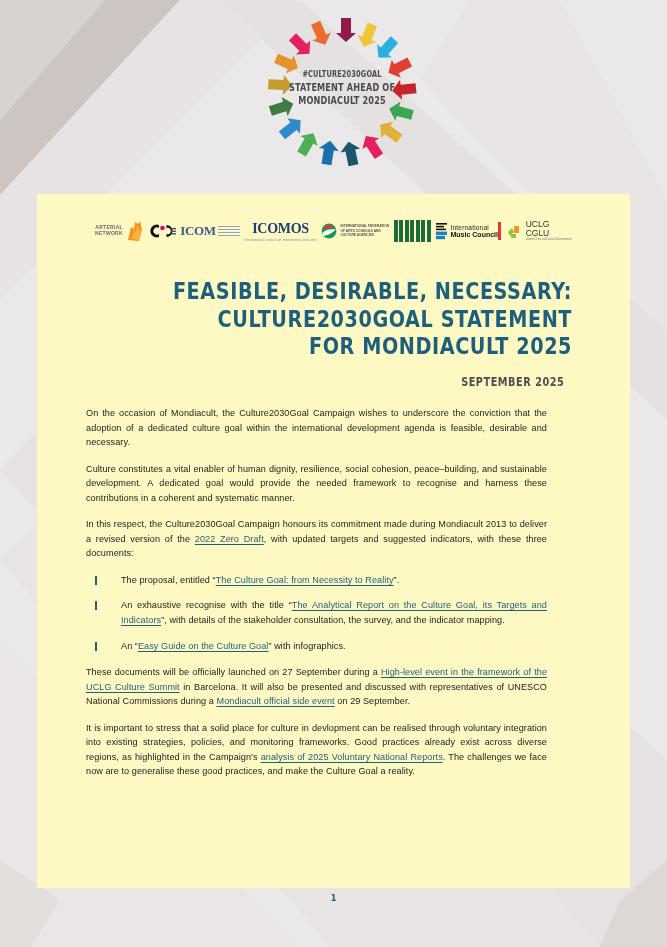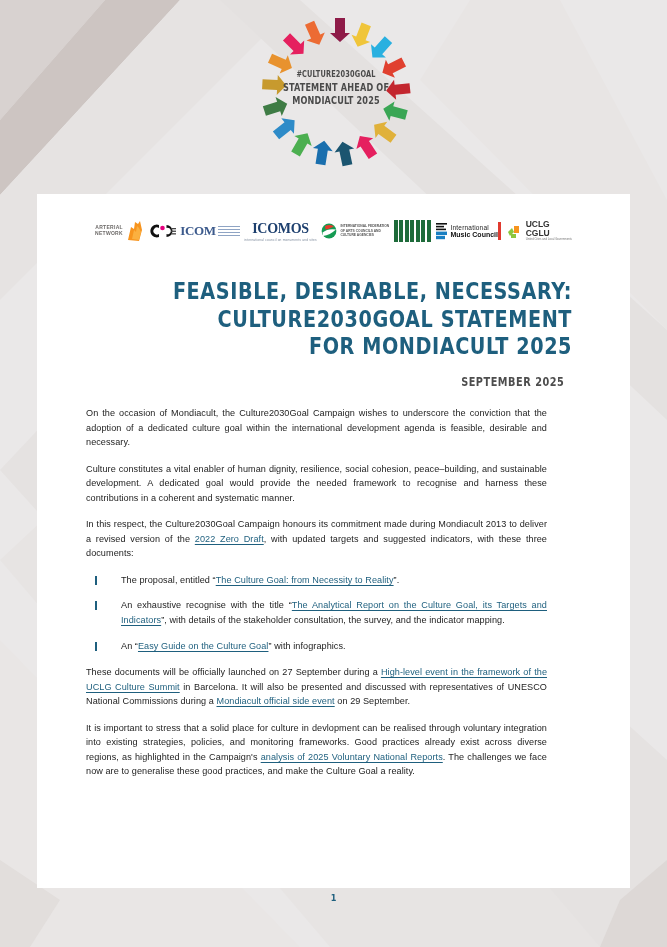--- a/index.html
+++ b/index.html
@@ -18,21 +18,21 @@
   .bg svg { position: absolute; inset: 0; }
 
   
   .emblem-zone {
     position: absolute;
     left: 0; top: 0;
     width: 667px; height: 194px;
   }
   .emblem {
     position: absolute;
-    left: 256px; top: 12px;
+    left: 262px; top: 12px;
     width: 160px; height: 160px;
   }
   .emblem svg { display: block; }
   .emblem-text {
     position: absolute;
     left: 0; top: 57px;
     width: 160px;
     text-align: center;
     color: #4a4a4a;
     font-family: "DejaVu Sans Condensed", "Liberation Sans Narrow", "Liberation Sans", sans-serif;
@@ -43,21 +43,21 @@
   }
   .emblem-text .l1 { font-size: 8.5px; }
   .emblem-text .l2 { font-size: 10.5px; margin-top: 2px; }
   .emblem-text .l3 { font-size: 10.5px; }
 
   
   .card {
     position: absolute;
     left: 37px; top: 194px;
     width: 593px; height: 694px;
-    background: #ffffff;
+    background: #fef9c3;
   }
 
   
   .logo-strip {
     position: absolute;
     left: 0; top: 14px;
     width: 593px; height: 46px;
     display: flex;
     align-items: center;
     justify-content: space-between;
@@ -74,21 +74,21 @@
   .lg-icom .bars { display: flex; flex-direction: column; gap: 1.5px; margin-left: 2px; }
   .lg-icom .bars i { display: block; width: 22px; height: 1.6px; background: #8fa4c4; }
   .lg-icomos { text-align: center; }
   .lg-icomos .w { font-family: "Liberation Serif", serif; font-size: 14px; font-weight: bold; color: #1d3f6e; letter-spacing: -0.3px; text-align: center; }
   .lg-icomos .sub { font-size: 3.2px; color: #7d8a9c; letter-spacing: 0.2px; margin-top: 1px; }
   .lg-ifacca .txt { font-size: 3.3px; line-height: 1.35; color: #555; font-weight: bold; margin-left: 3px; }
   .lg-ilam { display: flex; gap: 1.5px; }
   .lg-ilam i { display: block; width: 4px; height: 22px; background: #1e6b3a; }
   .lg-imc .t1 { font-size: 6.5px; color: #222; letter-spacing: 0.2px; }
   .lg-imc .t2 { font-size: 7px; color: #111; font-weight: bold; }
-  .lg-uclg .w { font-size: 8.5px; font-weight: bold; color: #333; line-height: 1.02; }
+  .lg-uclg .w { font-size: 8.5px; font-weight: normal; color: #333; line-height: 1.02; }
   .lg-uclg .sub { font-size: 2.8px; color: #777; line-height: 1.2; margin-top: 1px; }
 
   
   .title-block {
     position: absolute;
     left: 40px; top: 84px;
     width: 513px;
     text-align: right;
   }
   .doc-title {

